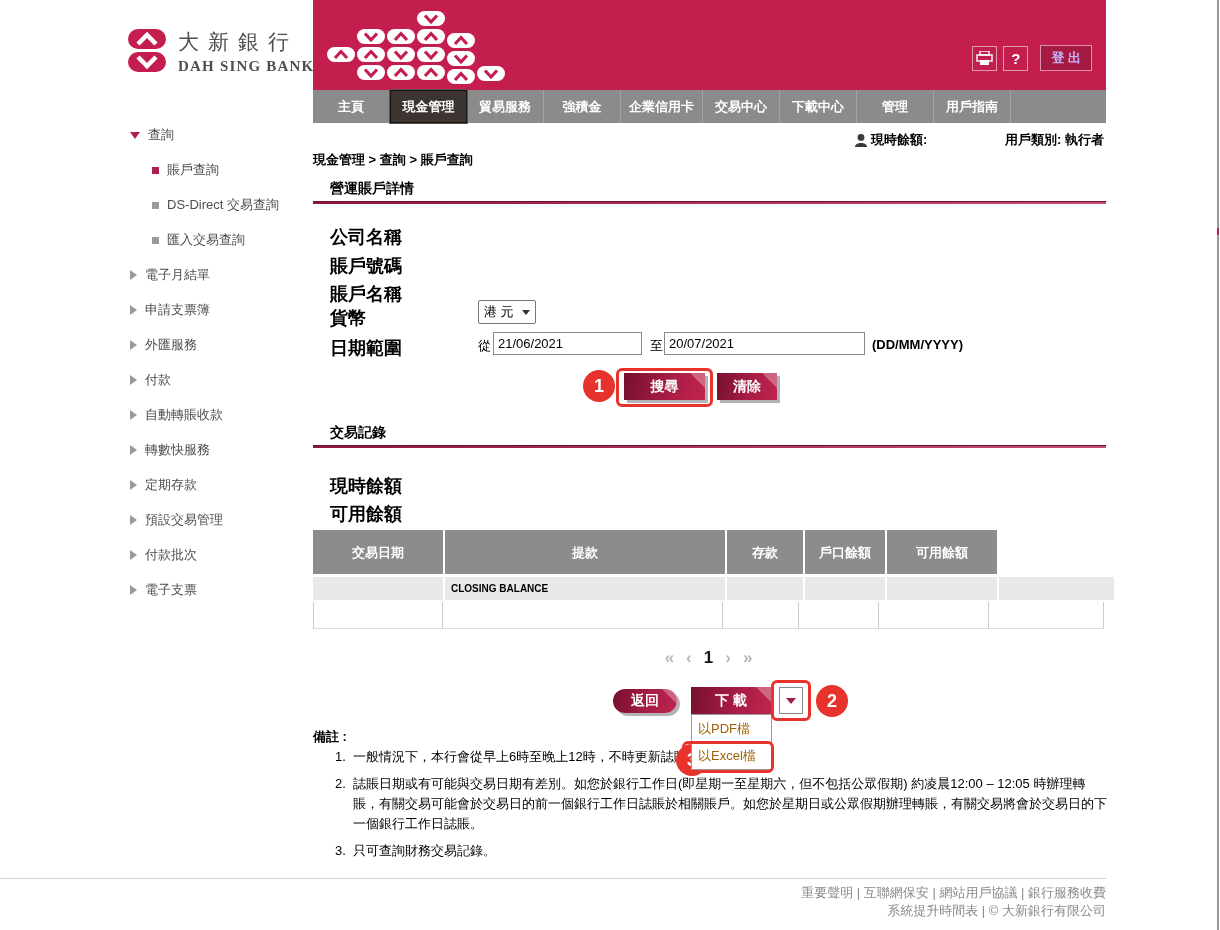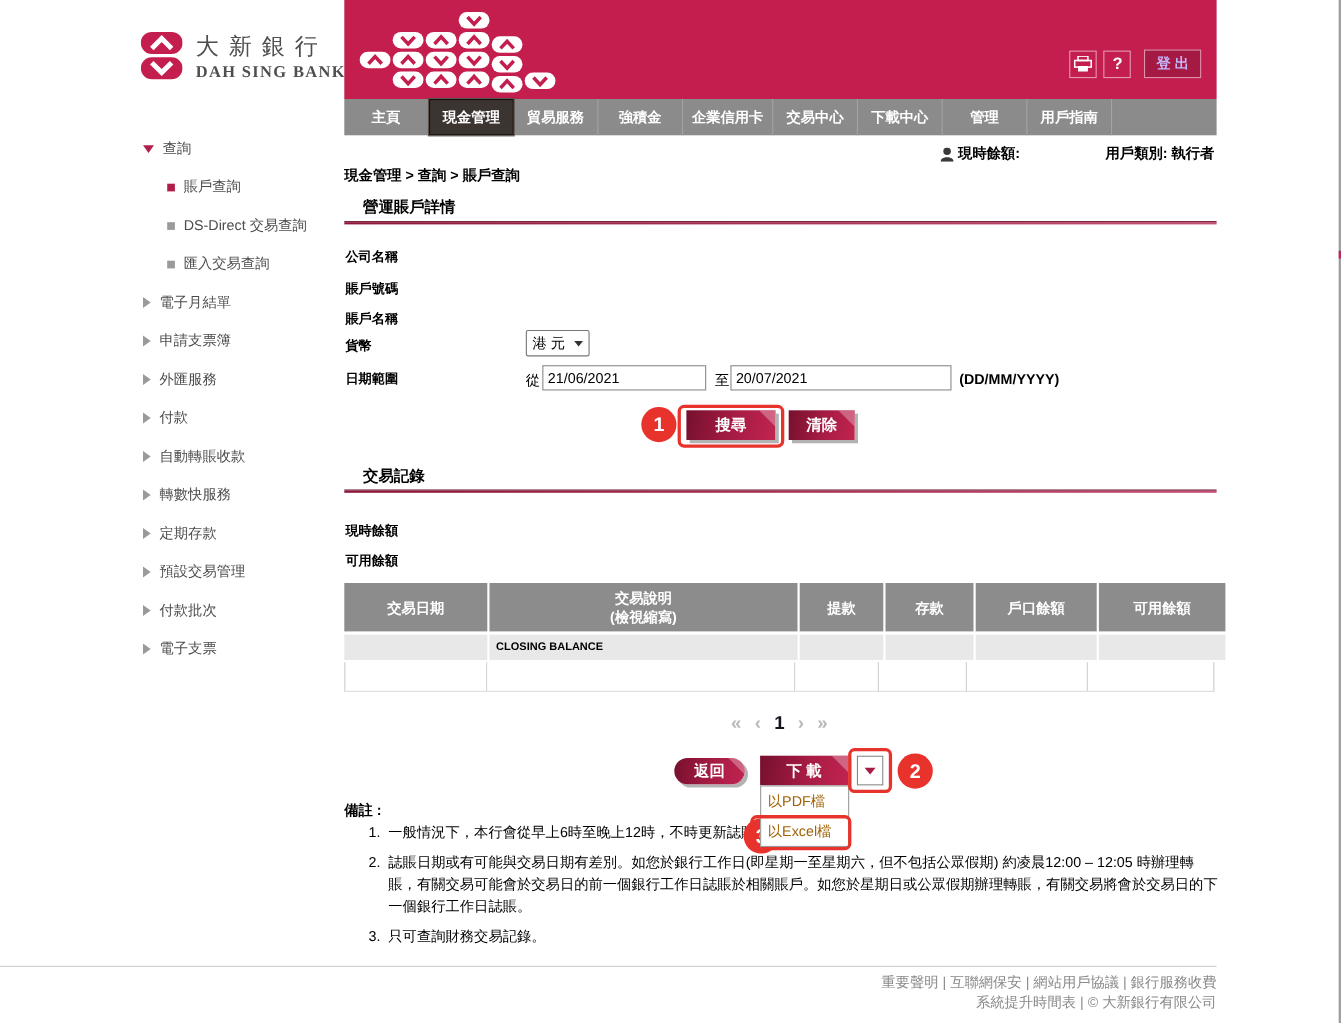--- a/index.html
+++ b/index.html
@@ -36,21 +36,21 @@
   .sb-sub { margin-left:22px; }
   .tri-right { width:0; height:0; border-left:7px solid #9a9a9a; border-top:5px solid transparent; border-bottom:5px solid transparent; flex:0 0 auto; }
   .tri-down { width:0; height:0; border-top:7px solid #B01E4B; border-left:5px solid transparent; border-right:5px solid transparent; flex:0 0 auto; }
   .sq { width:7px; height:7px; background:#9a9a9a; flex:0 0 auto; }
   .sq.active { background:#B01E4B; }
 
   
   .crumb { position:absolute; left:313px; top:151px; font-size:13px; font-weight:bold; color:#000; }
   .sec-title { position:absolute; font-size:14px; font-weight:bold; color:#000; white-space:nowrap; }
   .sec-hr { position:absolute; left:313px; width:793px; height:3px; background:linear-gradient(to right,#8F1638,#C74E73); border-top:1px solid #6d0f2d; }
-  .flabel { position:absolute; left:314px; font-size:12px; font-weight:bold; color:#000; white-space:nowrap; }
+  .flabel { position:absolute; left:330px; font-size:18px; font-weight:bold; color:#000; white-space:nowrap; }
 
   .fake-select { position:absolute; left:478px; top:300px; width:58px; height:24px; border:1px solid #767676; border-radius:2px; background:#fff; font-size:13px; color:#000; display:flex; align-items:center; padding:0 5px; gap:6px; cursor:pointer; }
   .sel-caret { width:0; height:0; border-top:5px solid #333; border-left:4px solid transparent; border-right:4px solid transparent; margin-left:auto; }
   .txt-input { position:absolute; height:23px; border:1px solid #8a8a8a; font-size:13px; color:#000; padding:0 4px; font-family:inherit; }
   .inline-lbl { position:absolute; font-size:13px; color:#000; white-space:nowrap; }
 
   
   .cbtn { position:absolute; background:linear-gradient(100deg,#76102e 0%,#A81C44 55%,#C02450 100%); color:#fff; font-size:14px; font-weight:bold; display:flex; align-items:center; justify-content:center; cursor:pointer; box-shadow:3px 3px 0 #b3b3b3; overflow:hidden; white-space:nowrap; }
   .cbtn::after { content:""; position:absolute; top:0; right:0; border-top:15px solid rgba(255,255,255,.30); border-left:15px solid transparent; }
 
@@ -271,24 +271,20 @@
 
   <div class="sec-title" style="left:330px;top:424px;">交易記錄</div>
   <div class="sec-hr" style="top:445px;"></div>
 
   <div class="flabel" style="top:474px;">現時餘額</div>
   <div class="flabel" style="top:502px;">可用餘額</div>
 
   <div class="tbl">
     <div class="tgrid">
       <div class="th">交易日期</div>
-      <div class="th">
-        <span>交易說明</span>
-        <span>(檢視縮寫)</span>
-      </div>
       <div class="th">提款</div>
       <div class="th">存款</div>
       <div class="th">戶口餘額</div>
       <div class="th">可用餘額</div>
     </div>
     <div class="tgrid r1">
       <div class="td1"></div>
       <div class="td1 desc">CLOSING BALANCE</div>
       <div class="td1"></div>
       <div class="td1"></div>

